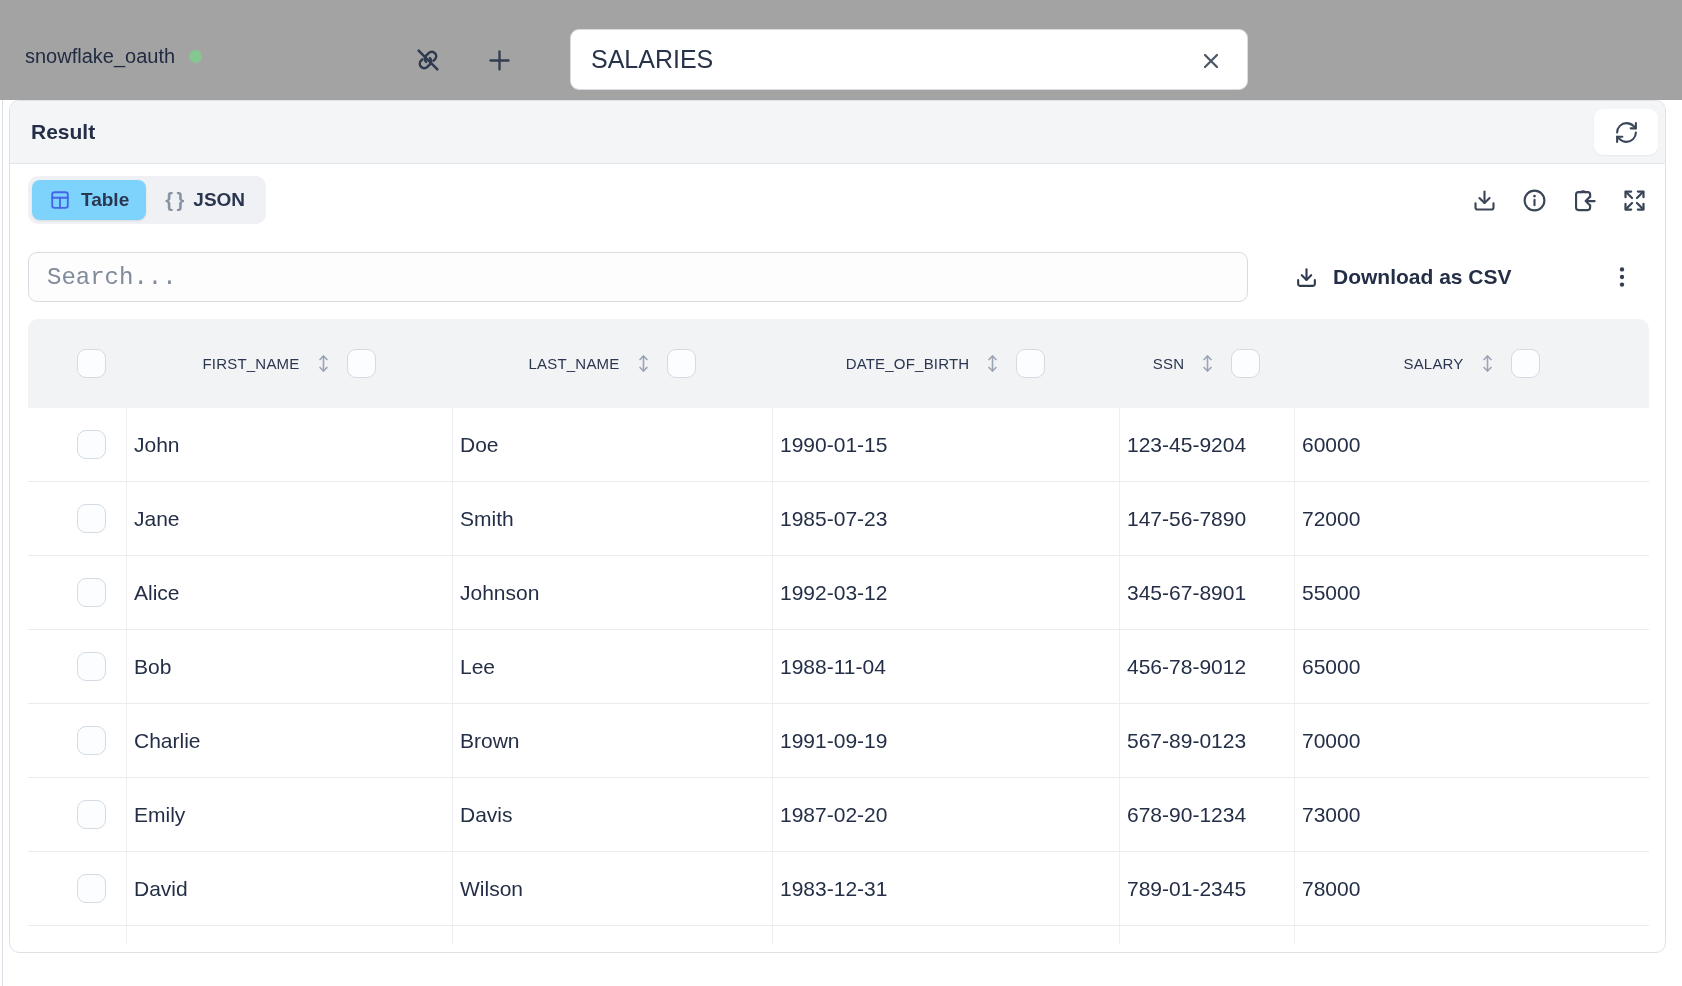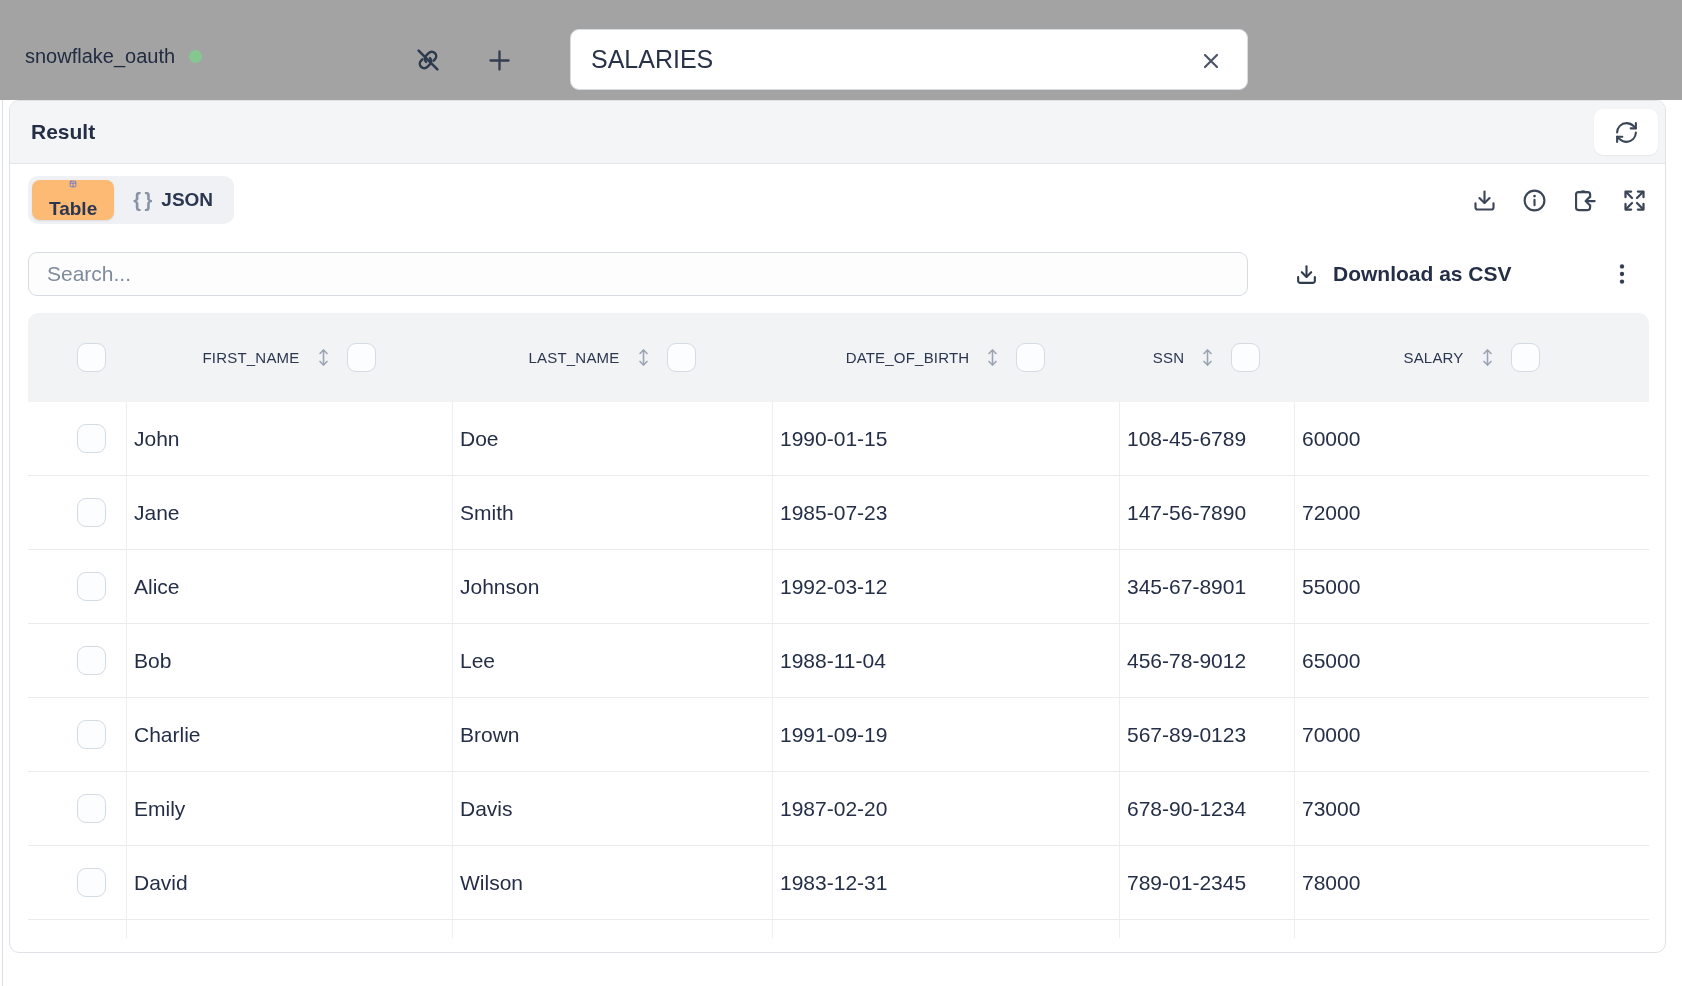--- a/index.html
+++ b/index.html
@@ -34,29 +34,29 @@
   .refresh-btn { width: 64px; height: 46px; background: #fff; border: none; border-radius: 9px;
     display: flex; align-items: center; justify-content: center; color: #3A4557; cursor: pointer;
     box-shadow: 0 1px 2px rgba(16,24,40,.06); }
 
   .panel-body { padding: 12px 17px 0 18px; }
 
   .toolbar-row { display: flex; align-items: center; justify-content: space-between; height: 48px; }
   .view-tabs { display: flex; background: #EFF1F4; border-radius: 10px; padding: 4px; gap: 2px; }
   .tab { display: flex; align-items: center; gap: 10px; padding: 0 17px; height: 40px; border: none; background: transparent;
     border-radius: 8px; font-family: inherit; font-size: 19px; font-weight: 700; color: #2B3650; cursor: pointer; }
-  .tab.active { background: #fdba74; box-shadow: 0 1px 2px rgba(16,24,40,.10); flex-direction: column; }
+  .tab.active { background: #7dd3fc; box-shadow: 0 1px 2px rgba(16,24,40,.10); }
   .tab .tbl-ic { color: var(--accent-blue, #4565E8); }
   .braces { font-size: 20px; font-weight: 700; color: #8894A4; letter-spacing: -1px; }
   .top-icons { display: flex; align-items: center; gap: 23px; }
   .tool-ic-btn { background: none; border: none; width: 27px; height: 27px; color: #3A4557; cursor: pointer; display: flex; align-items: center; justify-content: center; }
 
   .search-row { margin-top: 28px; display: flex; align-items: center; }
-  .search-input { width: 1220px; height: 44px; border: 1px solid #D7DCE2; border-radius: 9px;
-    font-family: Liberation Sans, sans-serif; font-size: 21px; padding: 0 18px; color: #28334A; outline: none; background: #FDFDFE; }
+  .search-input { width: 1220px; height: 50px; border: 1px solid #D7DCE2; border-radius: 9px;
+    font-family: Liberation Mono, monospace; font-size: 24px; padding: 0 18px; color: #28334A; outline: none; background: #FDFDFE; }
   .search-input::placeholder { color: #7F8B9B; }
   .csv-btn { display: flex; align-items: center; gap: 14px; margin-left: 46px; background: none; border: none;
     font-family: inherit; font-size: 21px; font-weight: 700; color: #242F47; cursor: pointer; }
   .csv-btn svg { color: #2E3A4E; }
   .kebab-btn { margin-left: auto; margin-right: 12px; width: 28px; height: 28px; background: none; border: none; color: #323D51; cursor: pointer; display: flex; align-items: center; justify-content: center; }
 
   
   .data-table { margin-top: 17px; width: 1621px; }
   .t-header { display: flex; align-items: center; height: 89px; background: #F2F3F5; border-radius: 10px 10px 0 0; }
   .th { display: flex; align-items: center; justify-content: center; gap: 13px; height: 100%; }
@@ -253,21 +253,21 @@
         </div>
       </div>
 
       <div class="t-row">
         <div class="td c0">
             <span class="cb"></span>
           </div>
         <div class="td c1">John</div>
         <div class="td c2">Doe</div>
         <div class="td c3">1990-01-15</div>
-        <div class="td c4">108-45-6789</div>
+        <div class="td c4">123-45-9204</div>
         <div class="td c5">60000</div>
       </div>
       <div class="t-row">
         <div class="td c0">
             <span class="cb"></span>
           </div>
         <div class="td c1">Jane</div>
         <div class="td c2">Smith</div>
         <div class="td c3">1985-07-23</div>
         <div class="td c4">147-56-7890</div>

